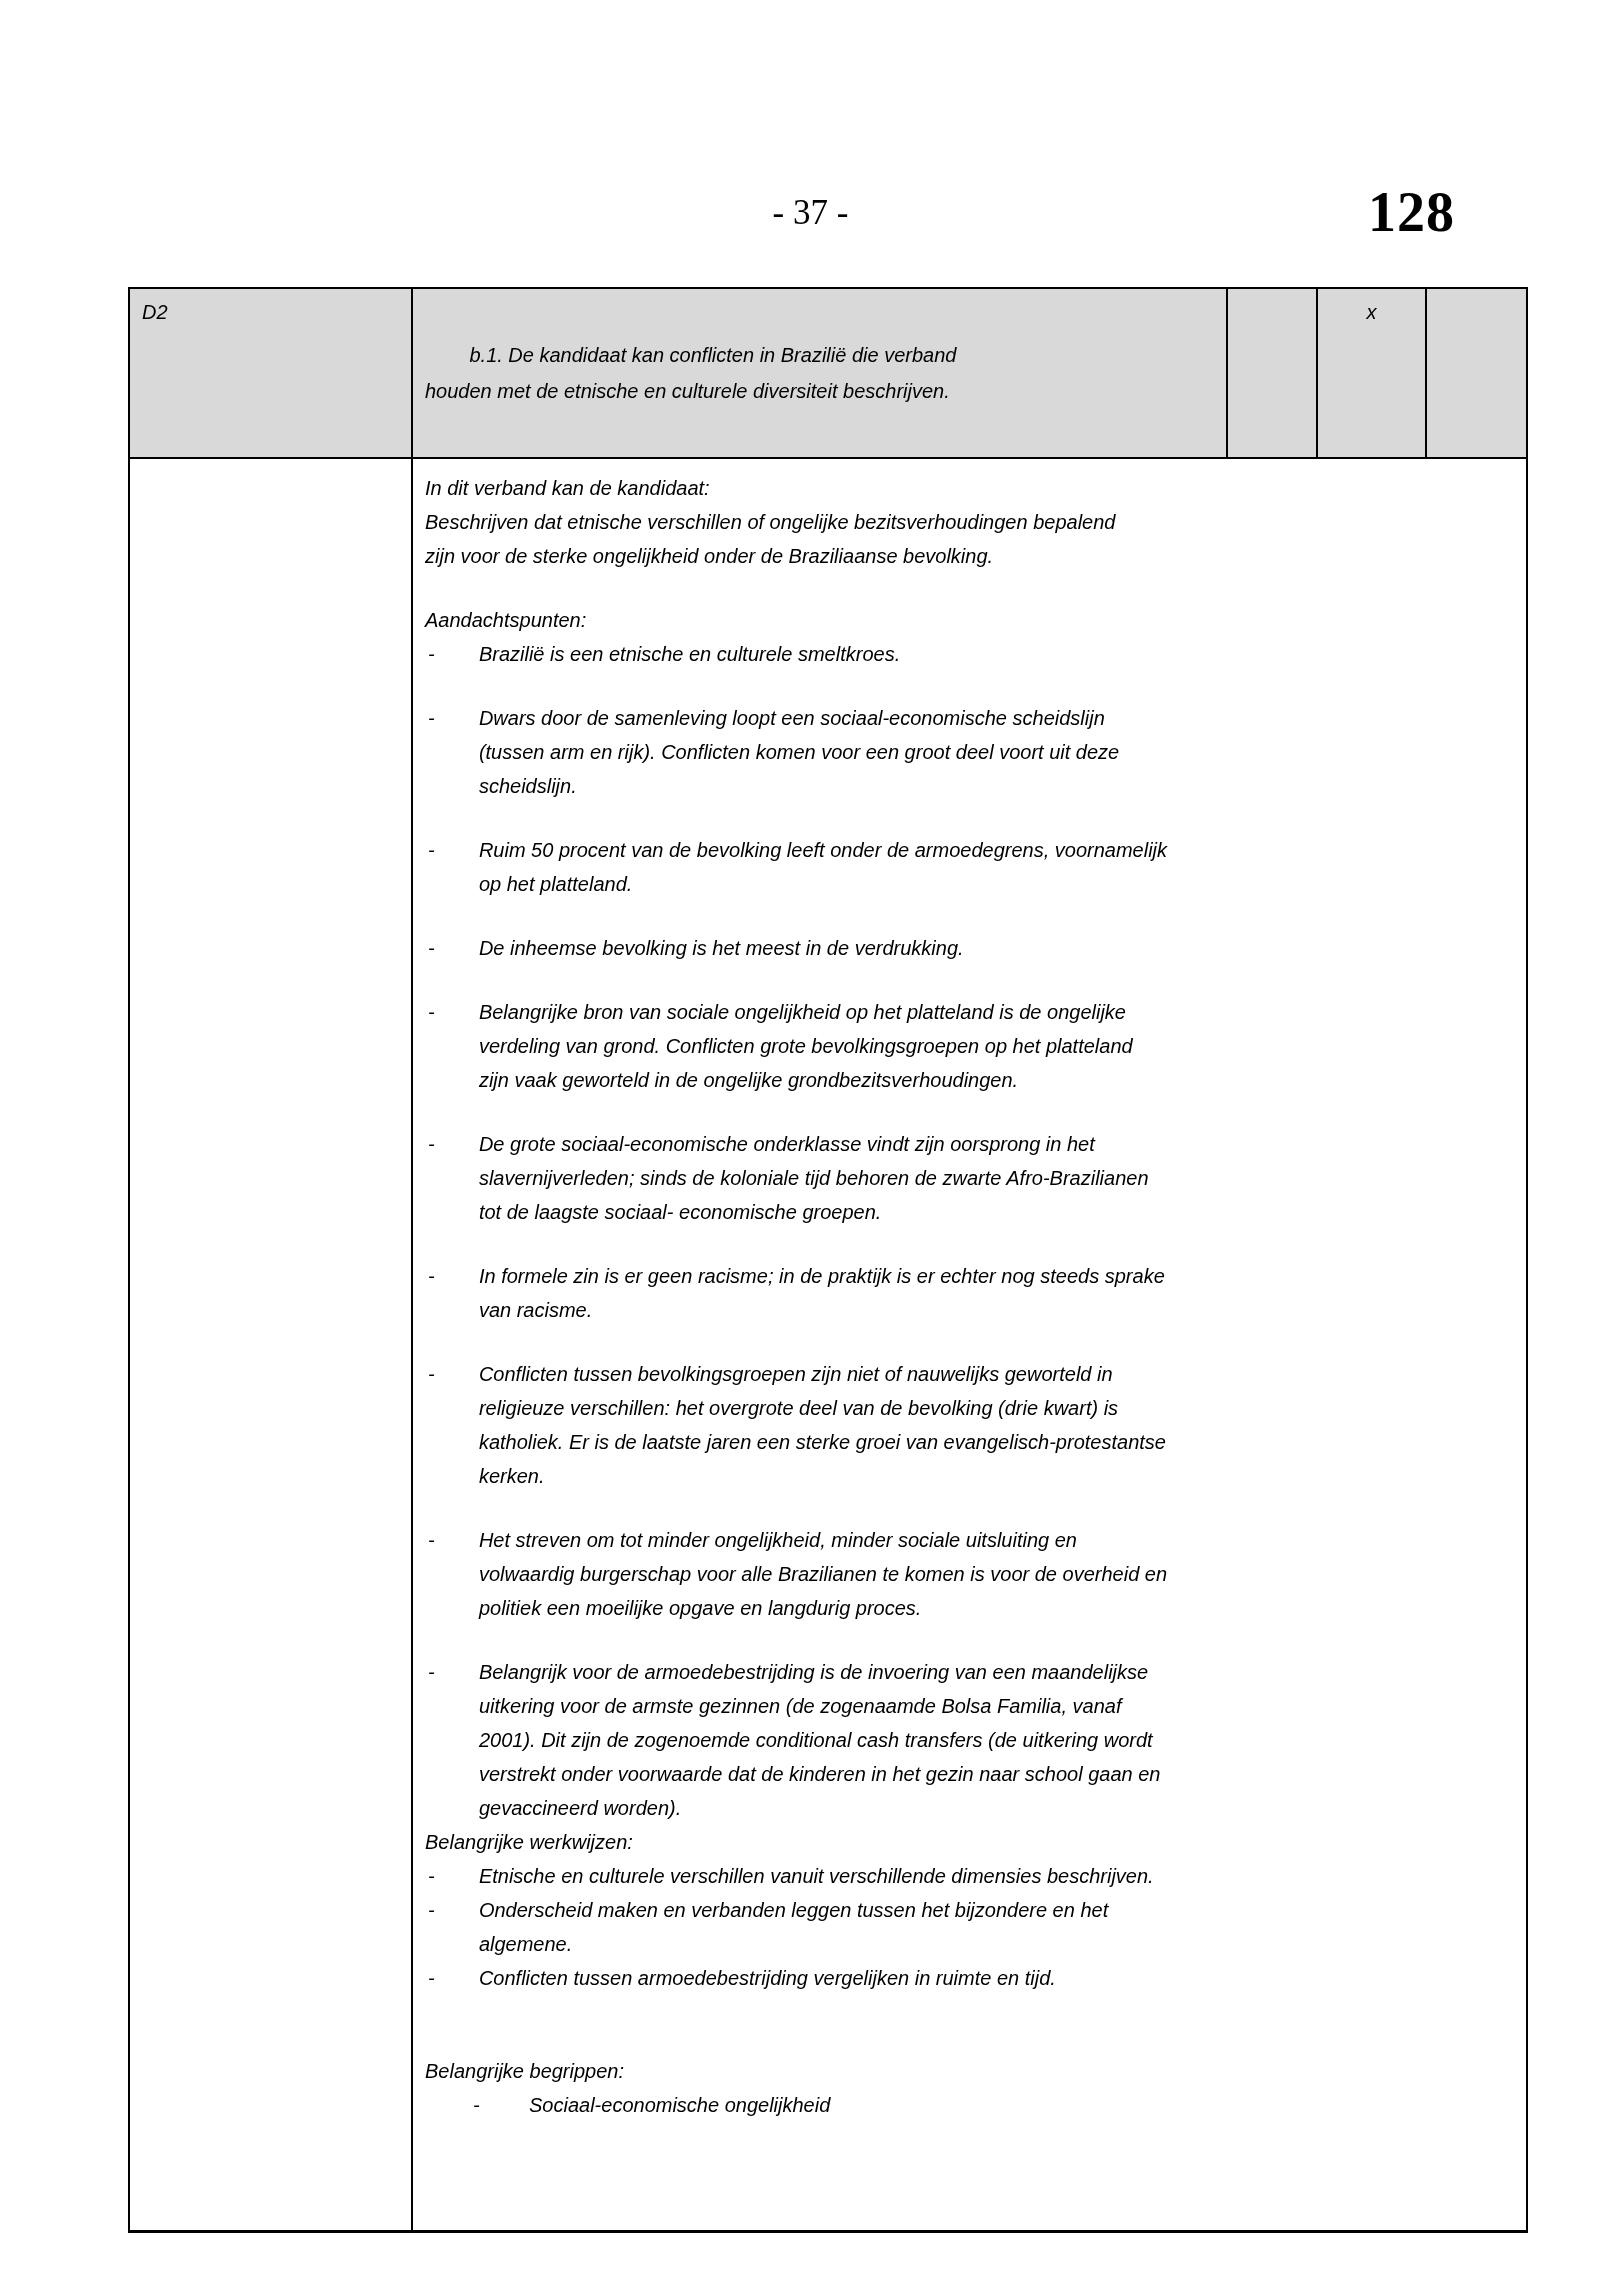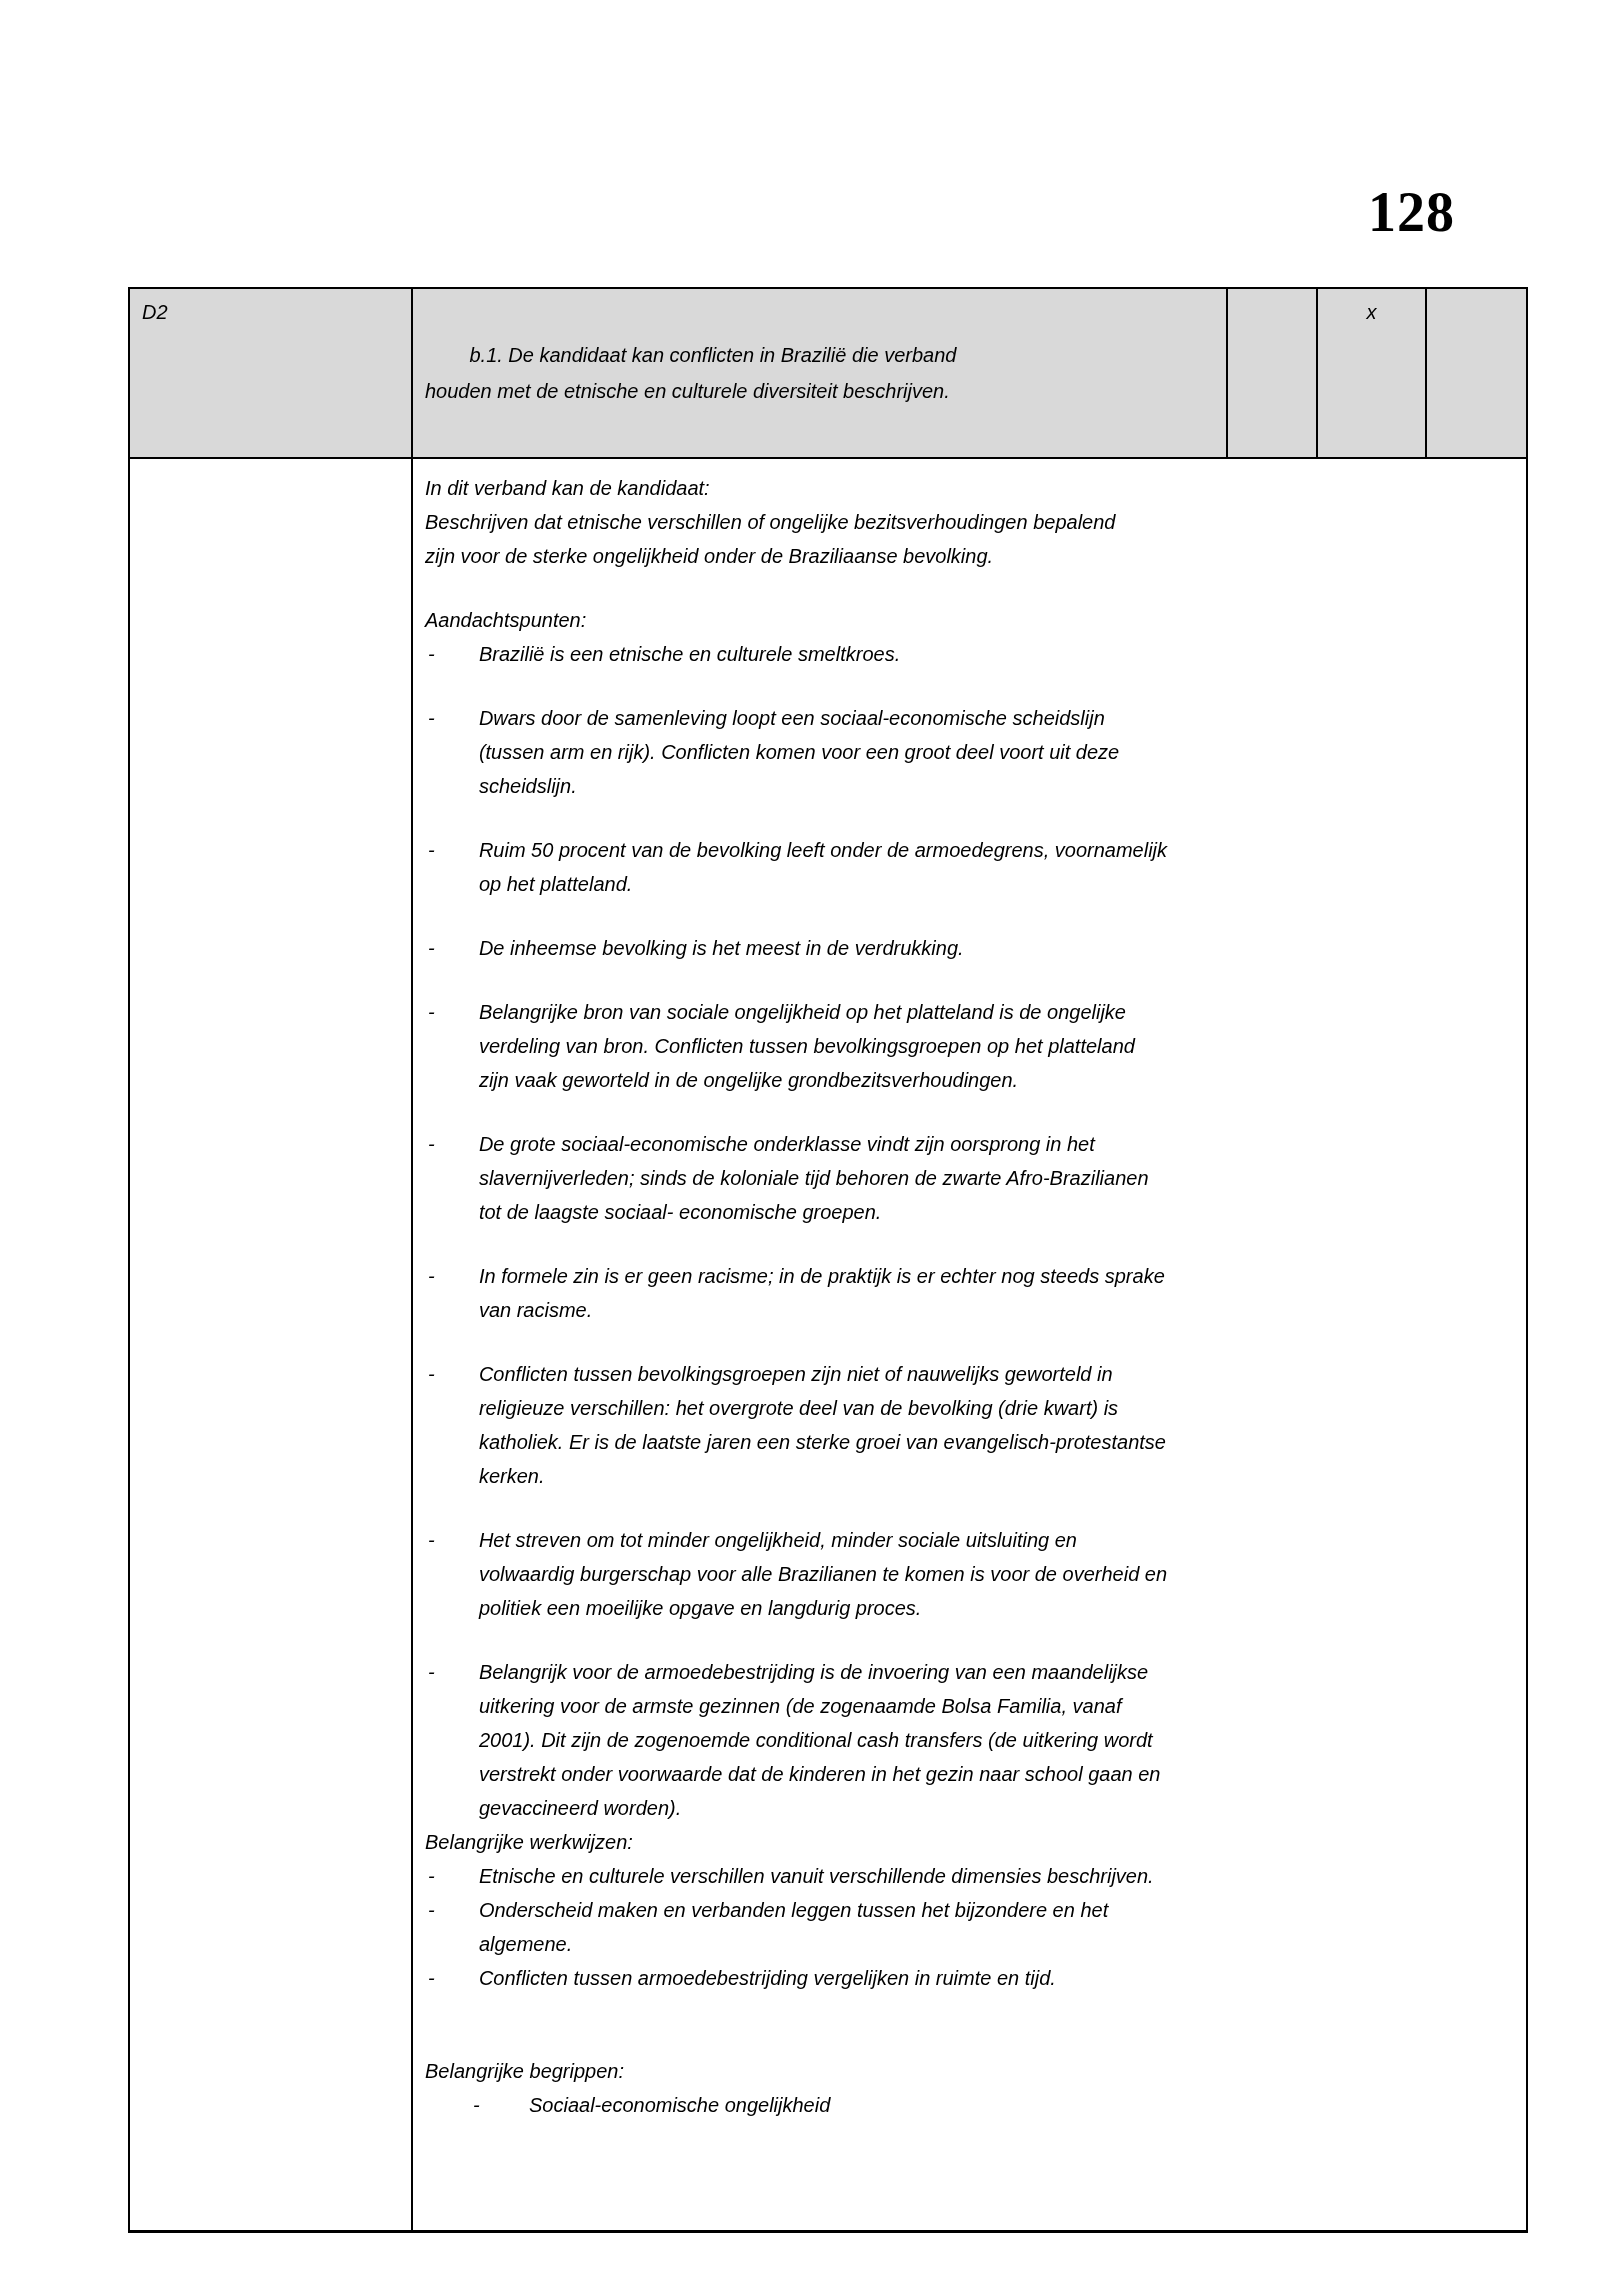--- a/index.html
+++ b/index.html
@@ -64,20 +64,21 @@
   .wlabel{}
   .blabel{margin-top:59px;}
   .bullet.sub{padding-left:48px;}
   .bullet.sub .dash{width:56px;}
 </style>
 </head>
 <body>
 
 <div class="page">
 
+  <div class="page-number">- 37 -</div>
   <div class="doc-number">128</div>
 
   <table class="criteria">
     <colgroup>
       <col style="width:283px">
       <col style="width:815px">
       <col style="width:90px">
       <col style="width:109px">
       <col style="width:101px">
     </colgroup>
@@ -125,21 +126,21 @@
           <span class="btxt">Ruim 50 procent van de bevolking leeft onder de armoedegrens, voornamelijk
 op het platteland.</span>
         </div>
         <div class="bullet ap">
           <span class="dash">-</span>
           <span class="btxt">De inheemse bevolking is het meest in de verdrukking.</span>
         </div>
         <div class="bullet ap">
           <span class="dash">-</span>
           <span class="btxt">Belangrijke bron van sociale ongelijkheid op het platteland is de ongelijke
-verdeling van bron. Conflicten tussen bevolkingsgroepen op het platteland
+verdeling van grond. Conflicten grote bevolkingsgroepen op het platteland
 zijn vaak geworteld in de ongelijke grondbezitsverhoudingen.</span>
         </div>
         <div class="bullet ap">
           <span class="dash">-</span>
           <span class="btxt">De grote sociaal-economische onderklasse vindt zijn oorsprong in het
 slavernijverleden; sinds de koloniale tijd behoren de zwarte Afro-Brazilianen
 tot de laagste sociaal- economische groepen.</span>
         </div>
         <div class="bullet ap">
           <span class="dash">-</span>

